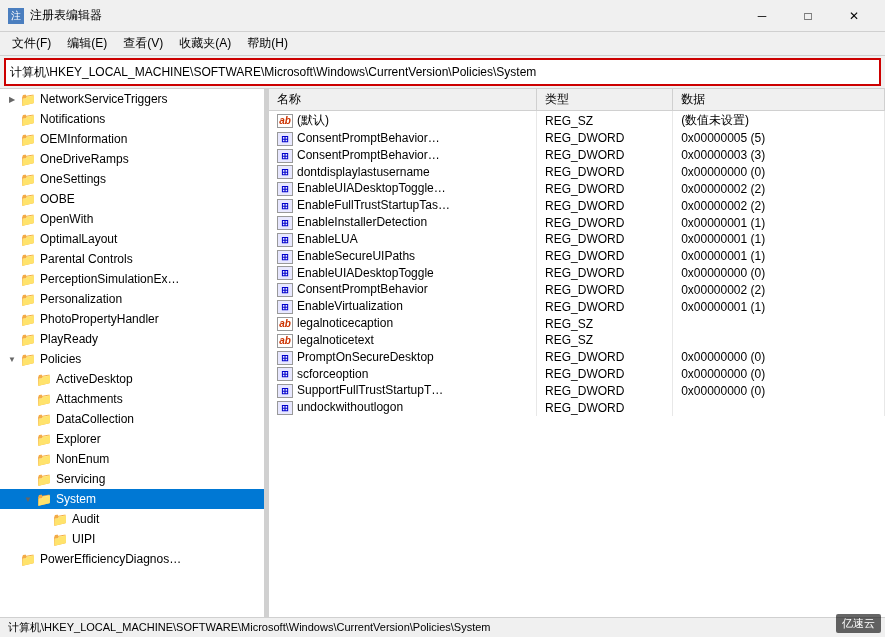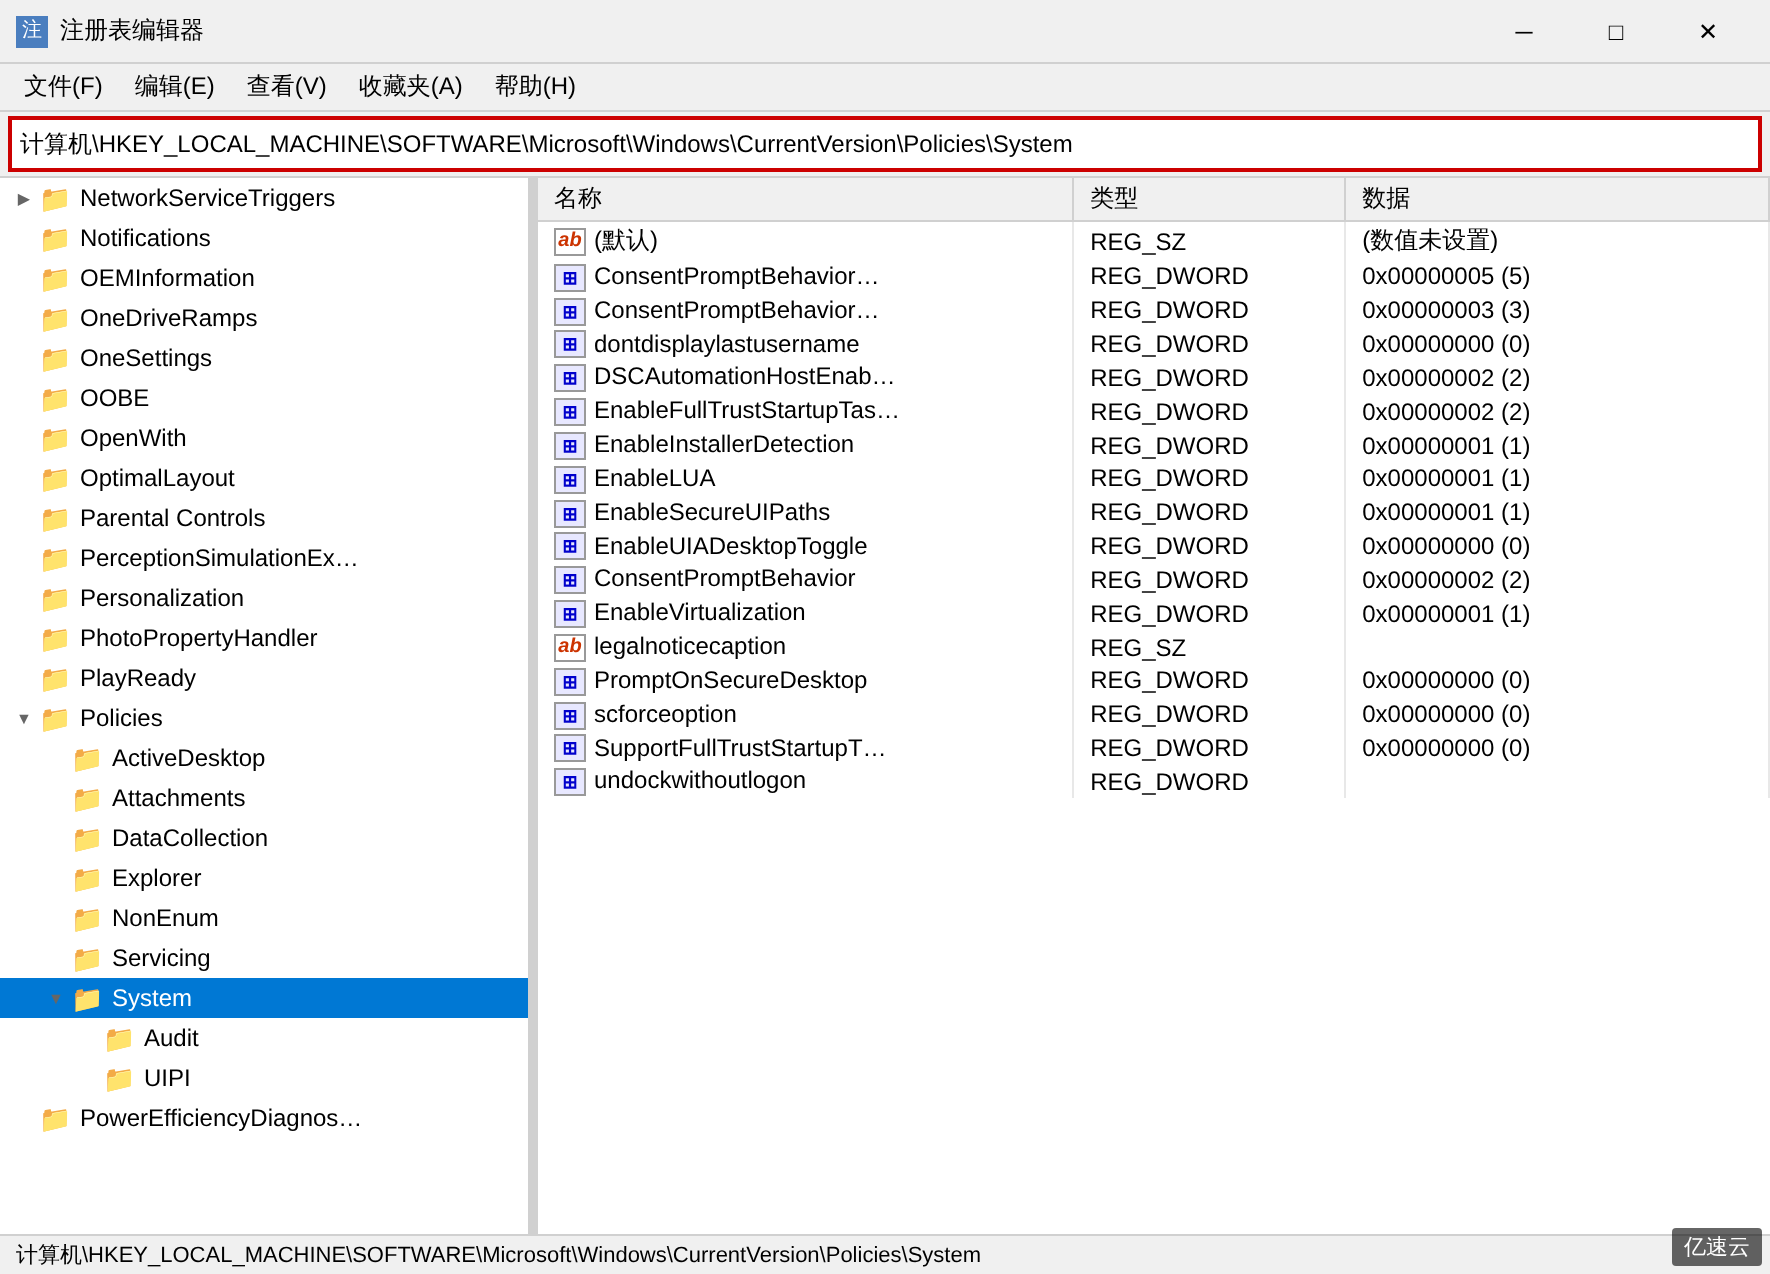--- a/index.html
+++ b/index.html
@@ -408,21 +408,21 @@
             <td><span class="reg-icon dword" style="font-size: 9px;">⊞</span><span>ConsentPromptBehavior…</span></td>
             <td style="min-width: 90px;">REG_DWORD</td>
             <td style="min-width: 150px;">0x00000003 (3)</td>
           </tr>
           <tr>
             <td><span class="reg-icon dword" style="font-size: 9px;">⊞</span><span>dontdisplaylastusername</span></td>
             <td style="min-width: 90px;">REG_DWORD</td>
             <td style="min-width: 150px;">0x00000000 (0)</td>
           </tr>
           <tr>
-            <td><span class="reg-icon dword" style="font-size: 9px;">⊞</span><span>DSCAutomationHostEnab…</span></td>
+            <td><span class="reg-icon dword" style="font-size: 9px;">⊞</span><span>EnableUIADesktopToggle…</span></td>
             <td style="min-width: 90px;">REG_DWORD</td>
             <td style="min-width: 150px;">0x00000002 (2)</td>
           </tr>
           <tr>
             <td><span class="reg-icon dword" style="font-size: 9px;">⊞</span><span>EnableFullTrustStartupTas…</span></td>
             <td style="min-width: 90px;">REG_DWORD</td>
             <td style="min-width: 150px;">0x00000002 (2)</td>
           </tr>
           <tr>
             <td><span class="reg-icon dword" style="font-size: 9px;">⊞</span><span>EnableInstallerDetection</span></td>
@@ -449,20 +449,25 @@
             <td style="min-width: 90px;">REG_DWORD</td>
             <td style="min-width: 150px;">0x00000002 (2)</td>
           </tr>
           <tr>
             <td><span class="reg-icon dword" style="font-size: 9px;">⊞</span><span>EnableVirtualization</span></td>
             <td style="min-width: 90px;">REG_DWORD</td>
             <td style="min-width: 150px;">0x00000001 (1)</td>
           </tr>
           <tr>
             <td><span class="reg-icon ab">ab</span><span>legalnoticecaption</span></td>
+            <td style="min-width: 90px;">REG_SZ</td>
+            <td style="min-width: 150px;"></td>
+          </tr>
+          <tr>
+            <td><span class="reg-icon ab">ab</span><span>legalnoticetext</span></td>
             <td style="min-width: 90px;">REG_SZ</td>
             <td style="min-width: 150px;"></td>
           </tr>
           <tr>
             <td><span class="reg-icon dword" style="font-size: 9px;">⊞</span><span>PromptOnSecureDesktop</span></td>
             <td style="min-width: 90px;">REG_DWORD</td>
             <td style="min-width: 150px;">0x00000000 (0)</td>
           </tr>
           <tr>
             <td><span class="reg-icon dword" style="font-size: 9px;">⊞</span><span>scforceoption</span></td>

